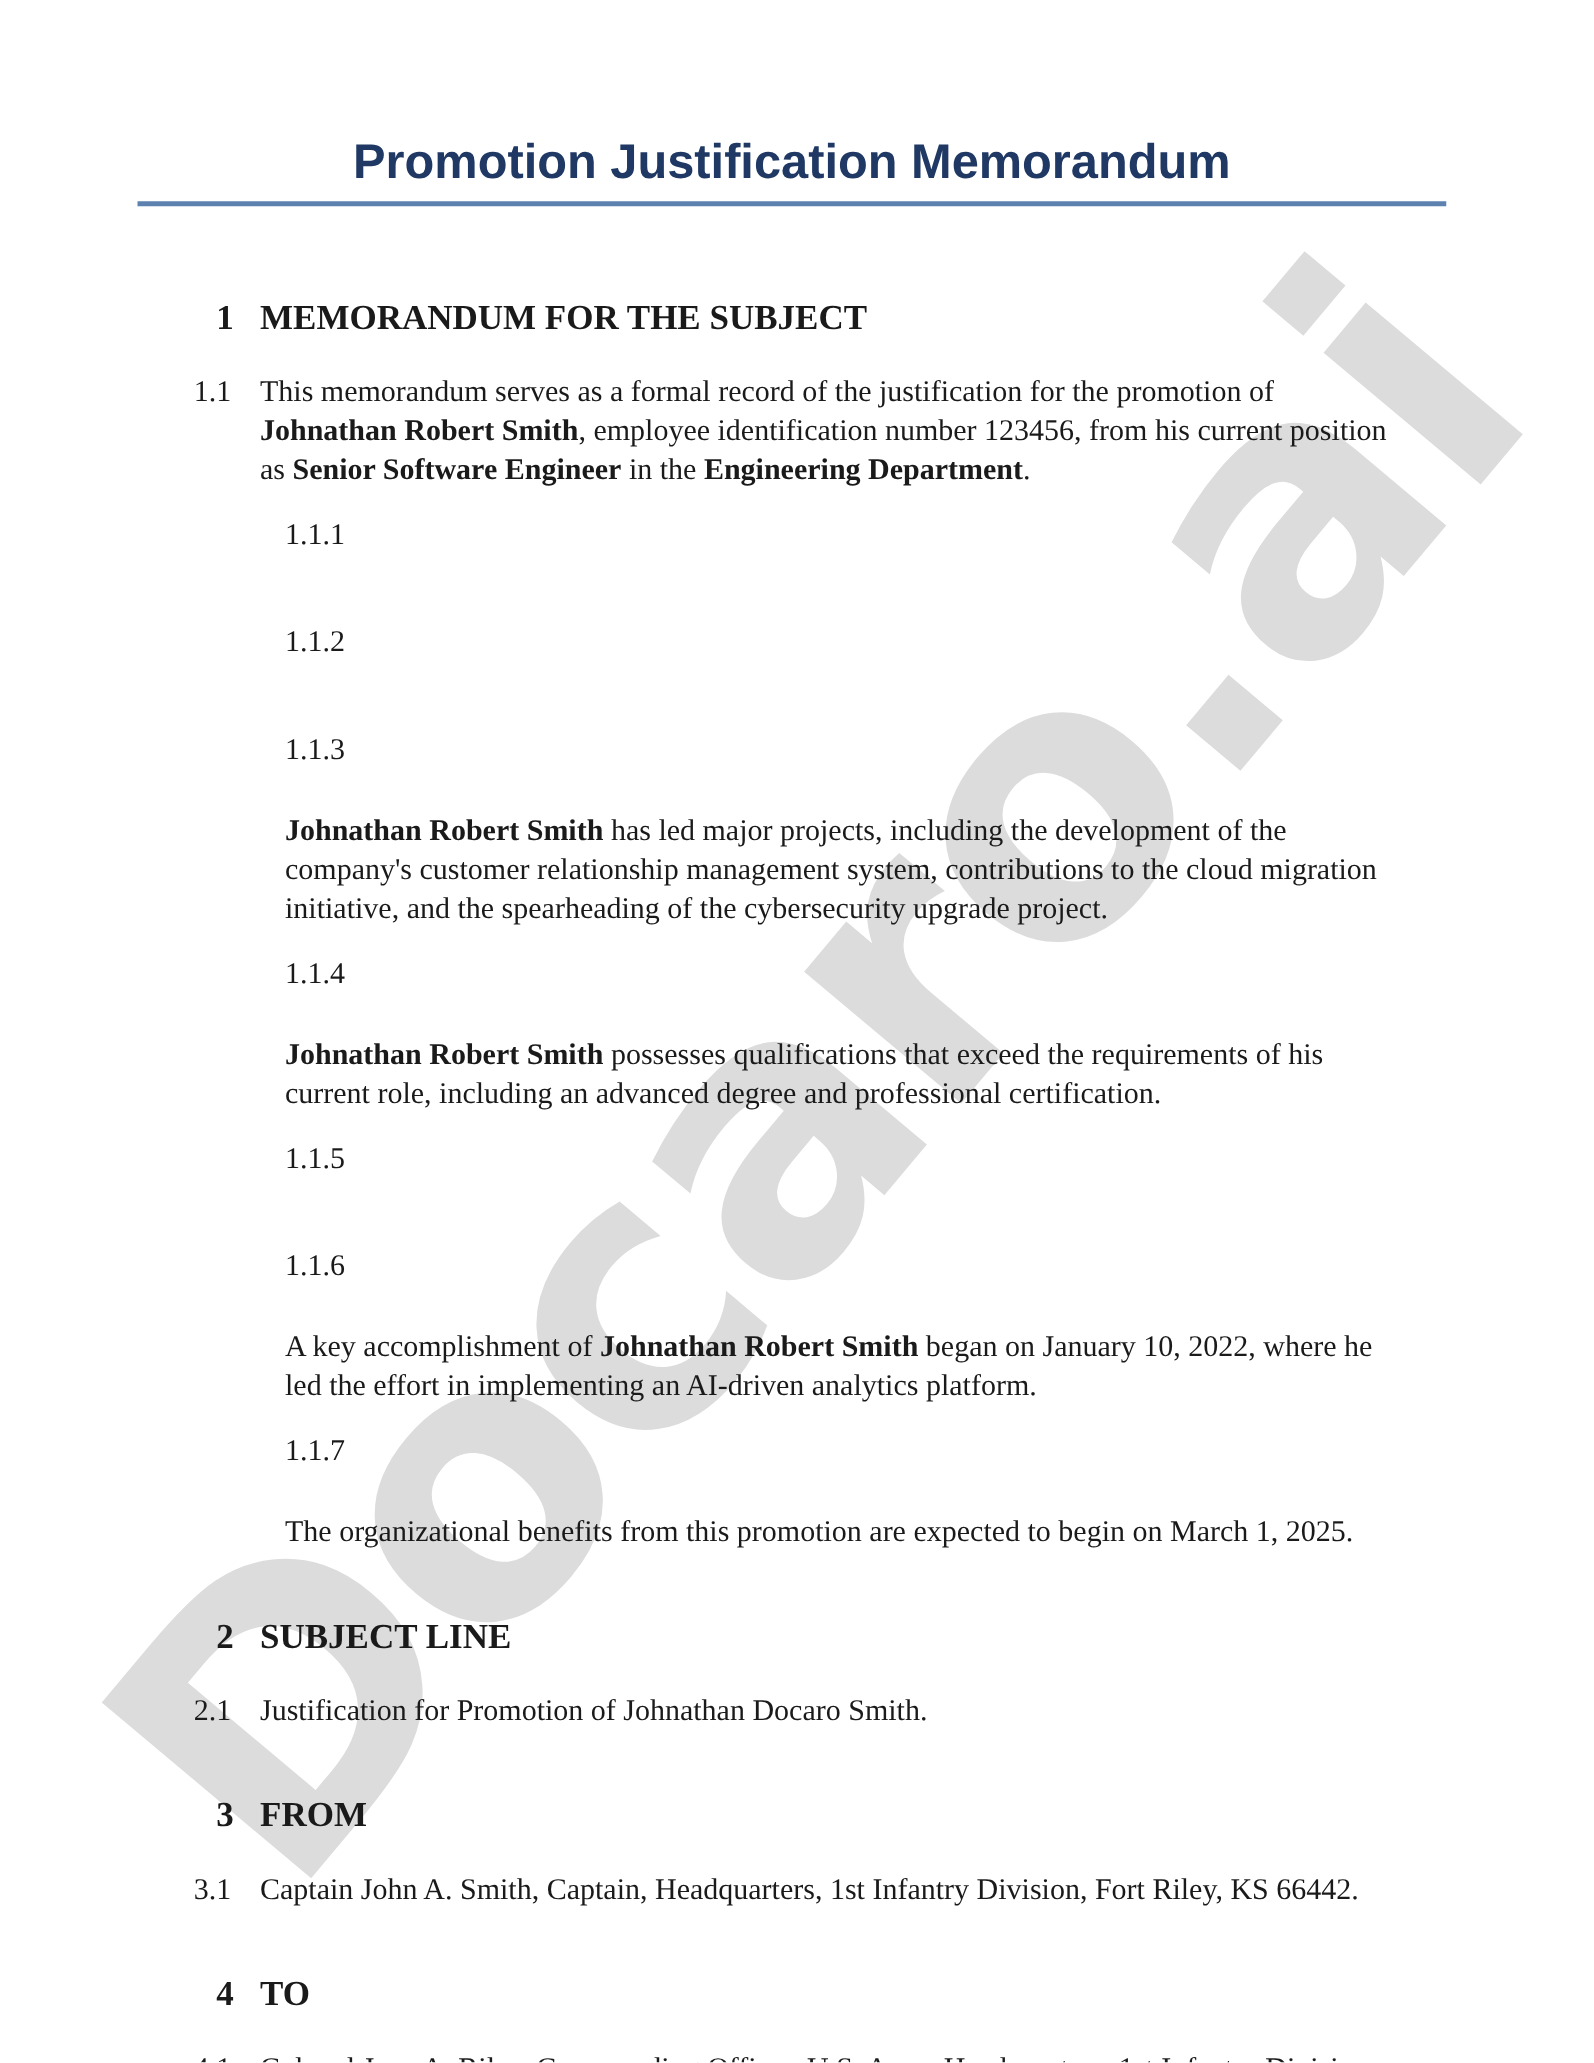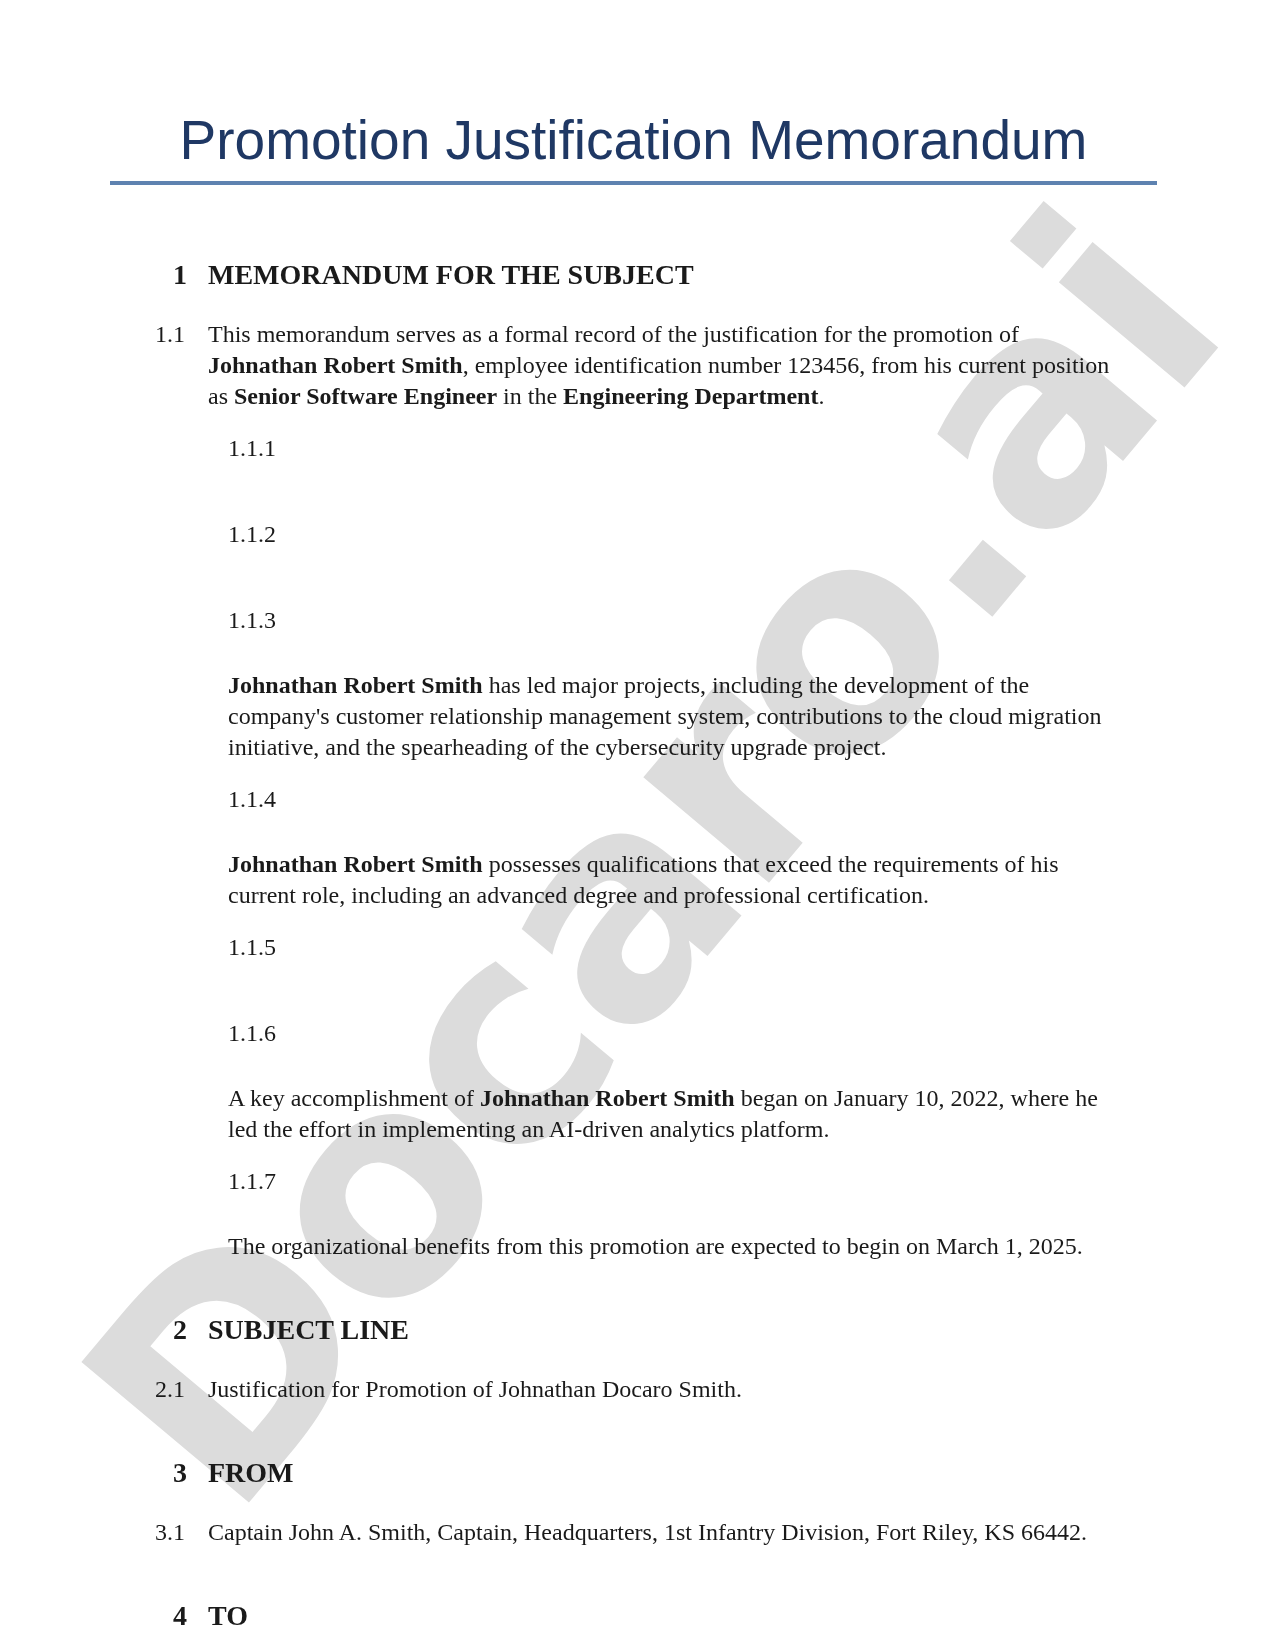--- a/index.html
+++ b/index.html
@@ -25,22 +25,22 @@
     z-index:0;
     user-select:none;
   }
   .content{
     position:relative;z-index:1;
     padding:106px 118px 0 110px;
   }
   .doc-title{
     margin:0;
     font-family:"Liberation Sans",sans-serif;
-    font-weight:400;
-    font-size:55px;
+    font-weight:700;
+    font-size:39px;
     line-height:1.25;
     color:var(--title-color,#1f3864);
     text-align:center;
     padding-bottom:6px;
     border-bottom:4px solid var(--rule-color,#5e82b0);
   }
   .sec-h{
     display:flex;
     font-weight:700;
     font-size:28px;

